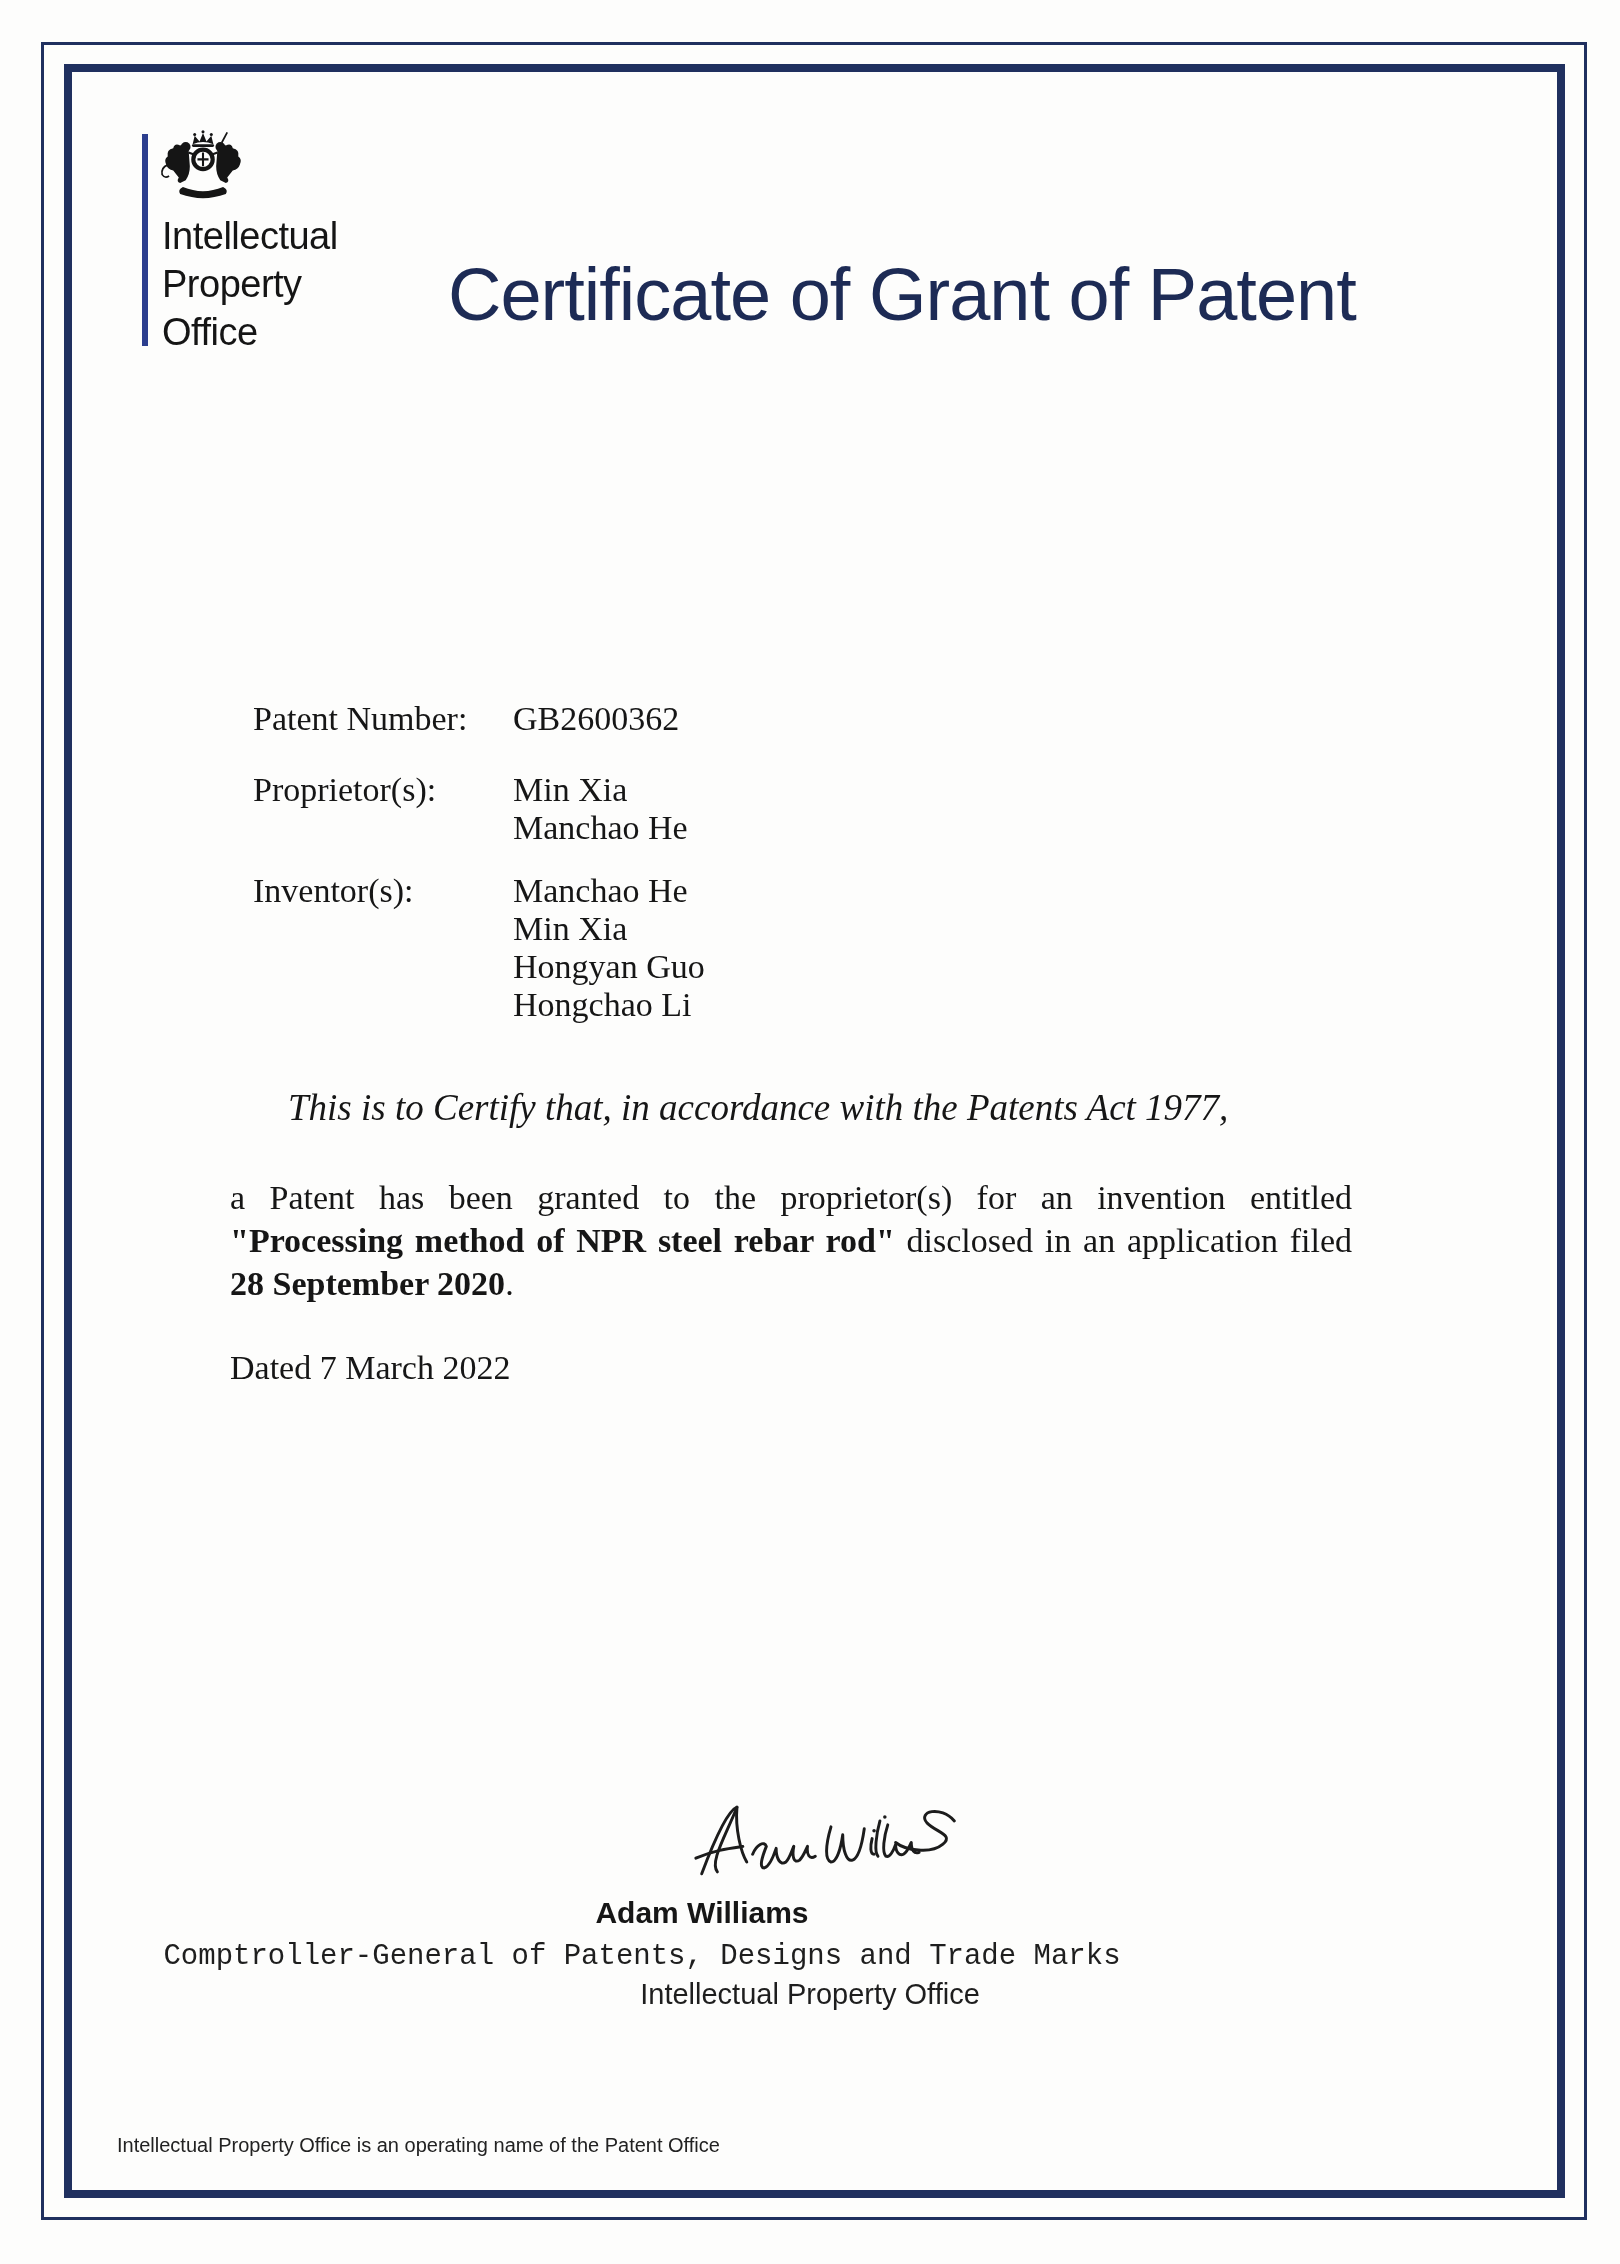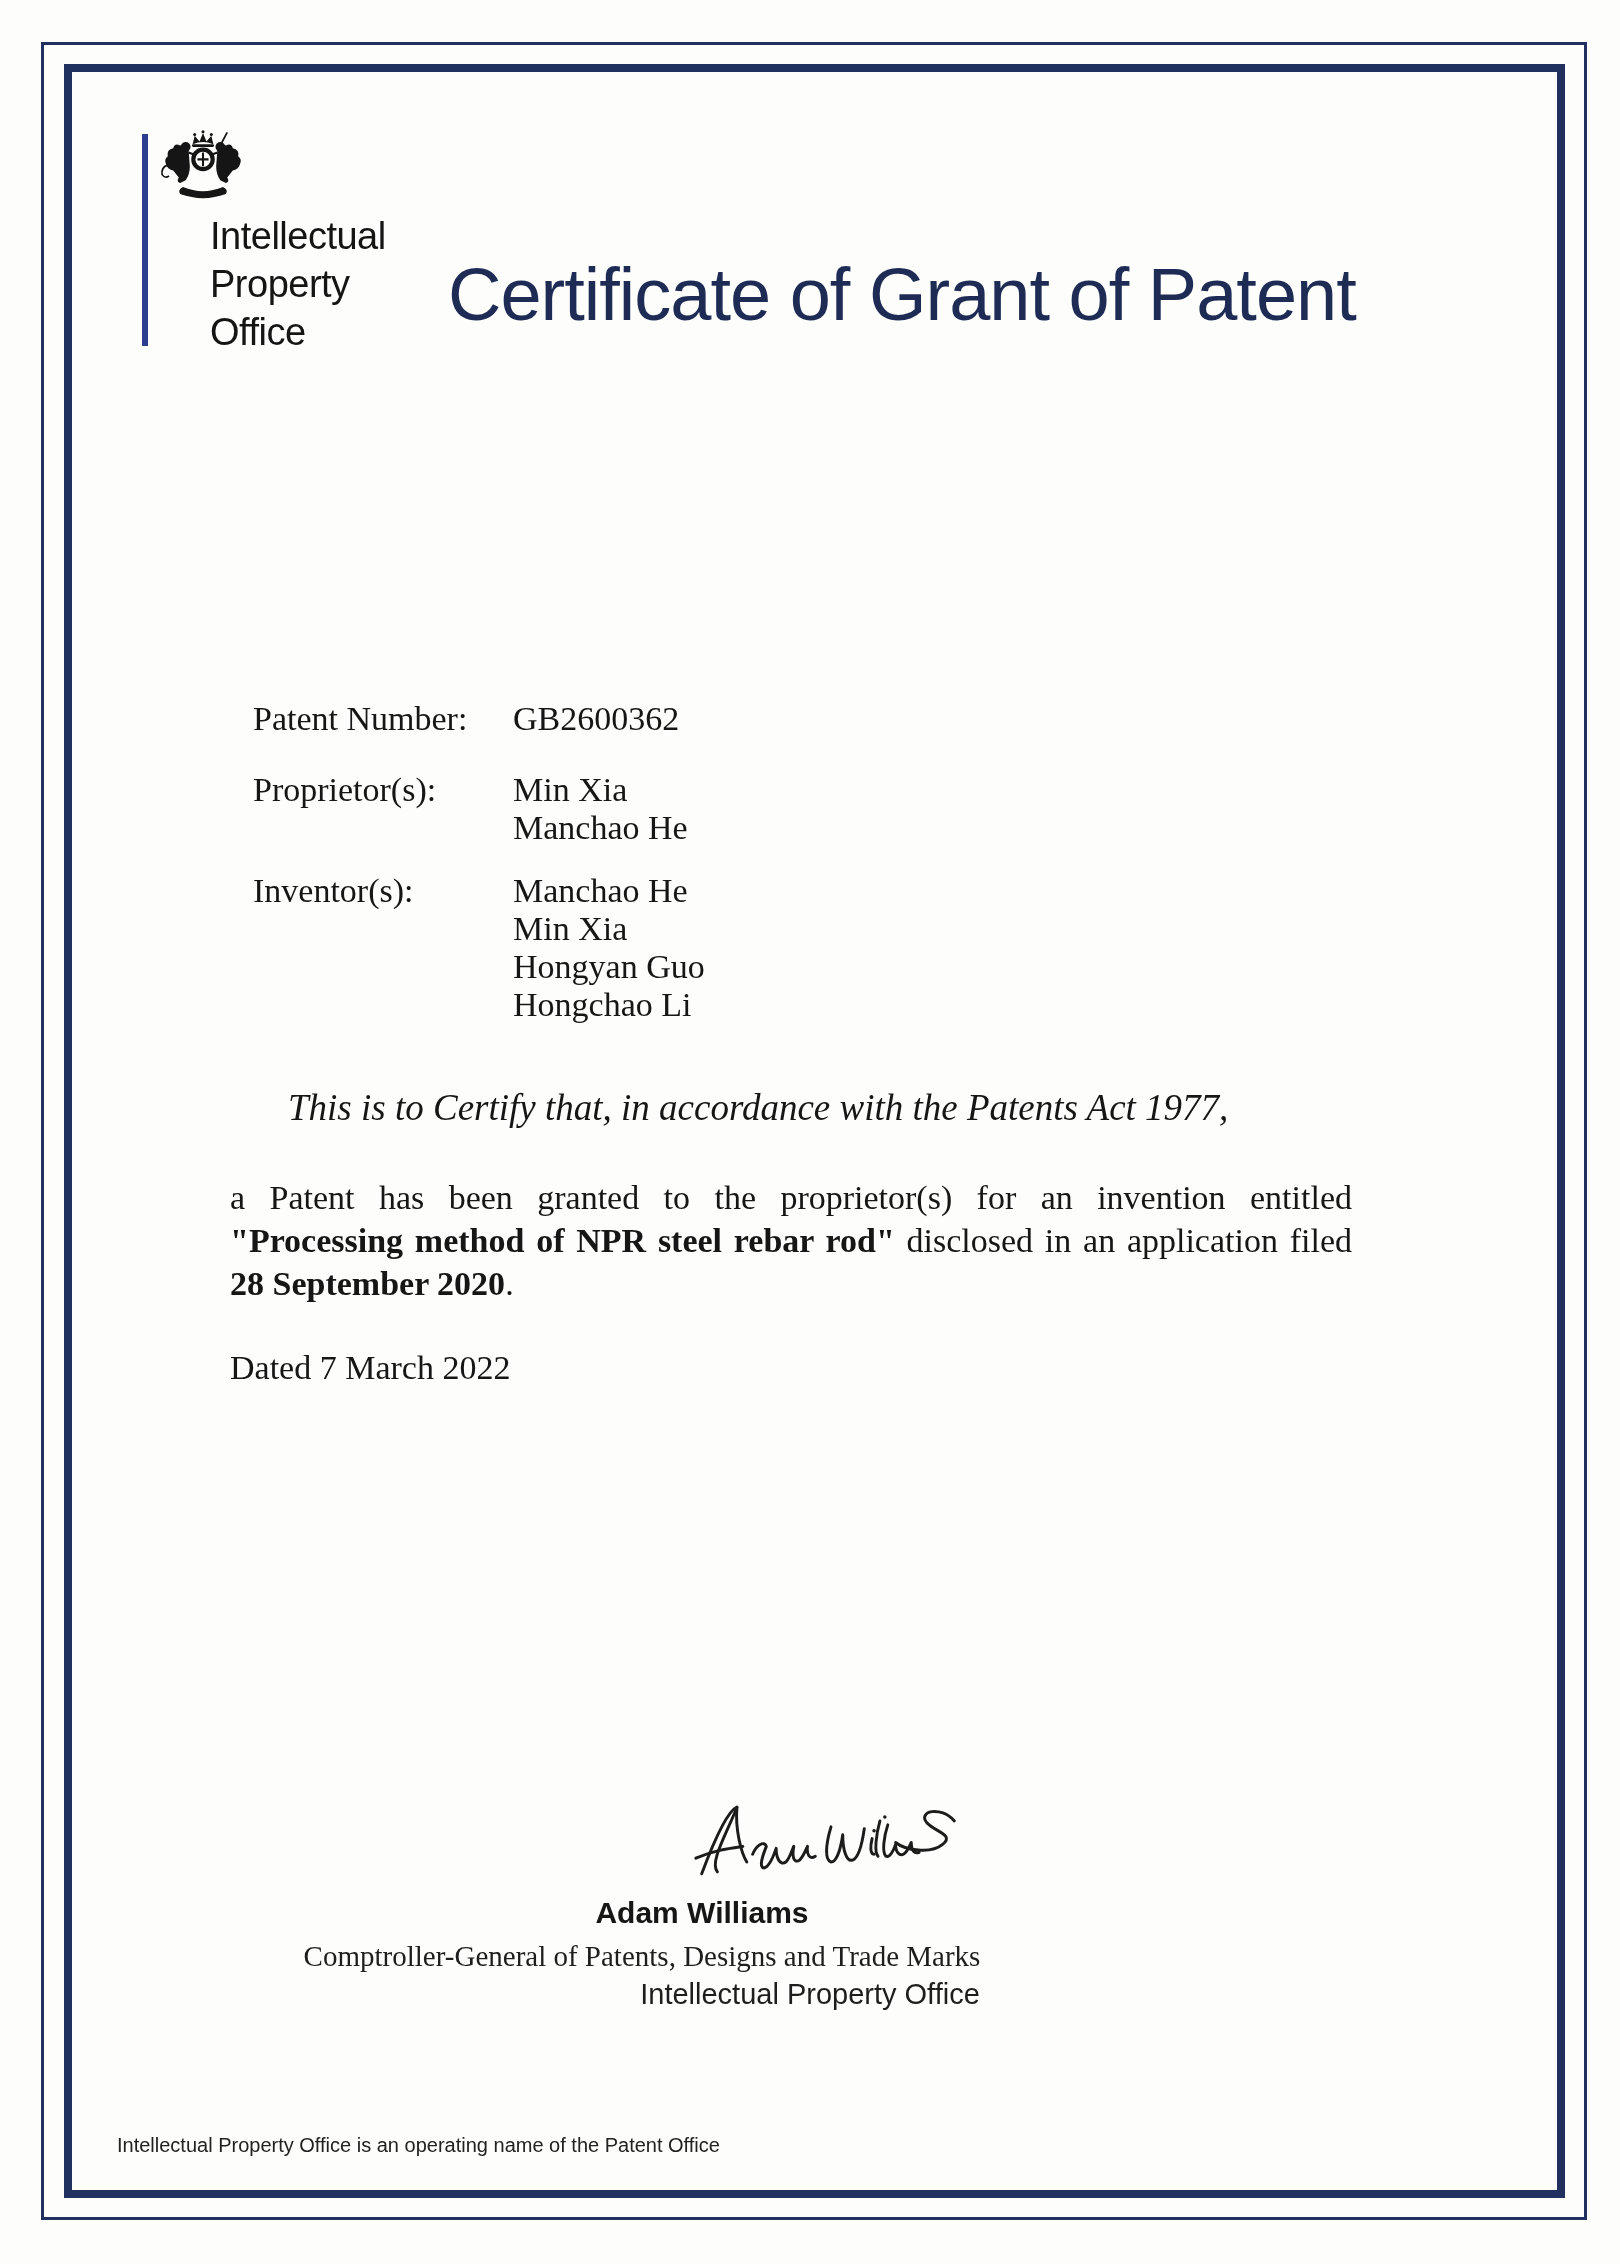--- a/index.html
+++ b/index.html
@@ -24,21 +24,21 @@
   .logo-bar{
     position:absolute;left:142px;top:134px;width:6px;height:212px;
     background:#2c3e8e;
   }
   .crest{
     position:absolute;left:158px;top:128px;width:90px;height:78px;
   }
   .logo-text{
     position:absolute;left:162px;top:212px;
     font-family:"Liberation Sans", sans-serif;
-    font-size:38px;line-height:48px;color:#151515;letter-spacing:-0.5px;margin-left:48px;
+    font-size:38px;line-height:48px;color:#151515;letter-spacing:-0.5px;
   }
   .doc-title{
     position:absolute;left:448px;top:252px;width:1110px;
     font-family:"Liberation Sans", sans-serif;
     font-size:74px;color:#1d2b55;white-space:nowrap;letter-spacing:-1px;
   }
   
   .fields{
     position:absolute;left:253px;top:700px;width:1100px;
     font-size:34px;line-height:38px;color:#161616;
@@ -62,21 +62,21 @@
     position:absolute;left:230px;top:1349px;font-size:34px;color:#161616;
   }
   
   .signature-svg{position:absolute;left:688px;top:1794px;width:284px;height:96px;}
   .sig-name{
     position:absolute;left:0;top:1896px;width:1404px;text-align:center;
     font-family:"Liberation Sans", sans-serif;font-weight:bold;font-size:30px;color:#161616;
   }
   .sig-role{
     position:absolute;left:0;top:1940px;width:1284px;text-align:center;
-    font-family:Liberation Serif, serif;font-size:29px;color:#1e1e1e;
+    font-family:Liberation Mono, monospace;font-size:29px;color:#1e1e1e;
   }
   .sig-office{
     position:absolute;left:0;top:1978px;width:1620px;text-align:center;
     font-family:"Liberation Sans", sans-serif;font-size:29px;color:#1e1e1e;
   }
   
   .attention{
     position:absolute;left:116px;top:2064px;width:1400px;
     font-family:"Liberation Sans", sans-serif;font-size:31px;color:#161616;
   }

